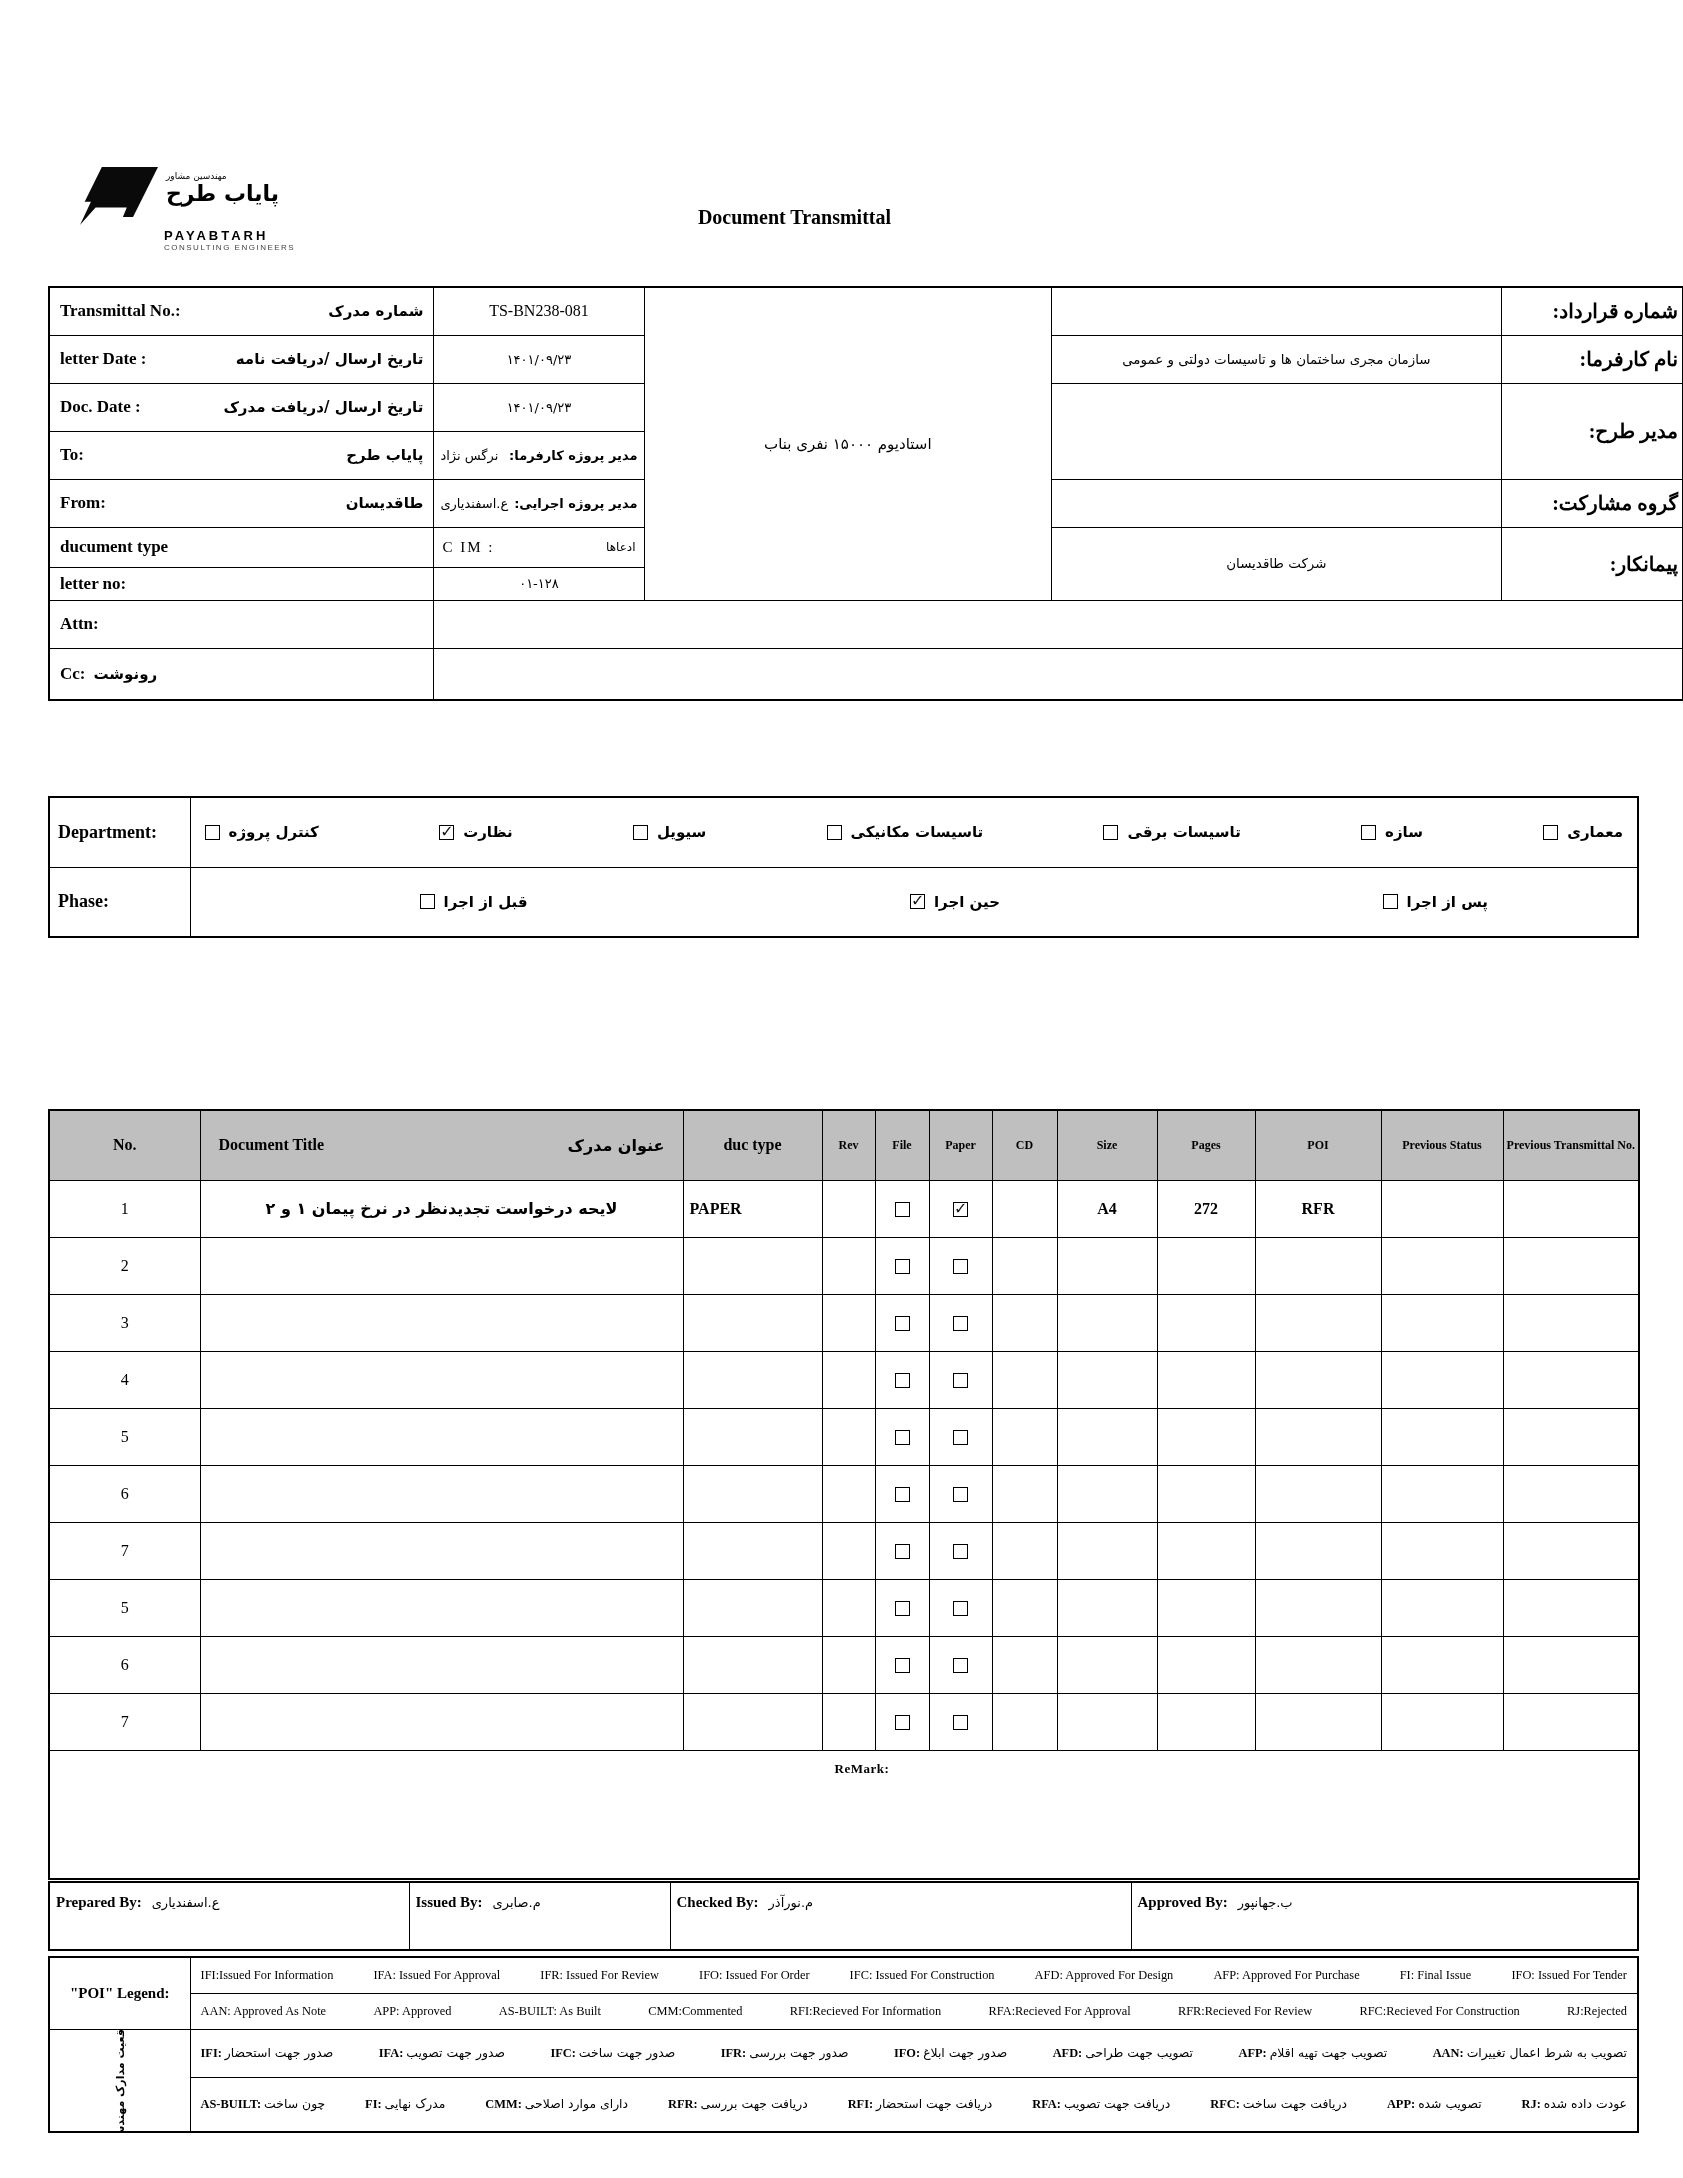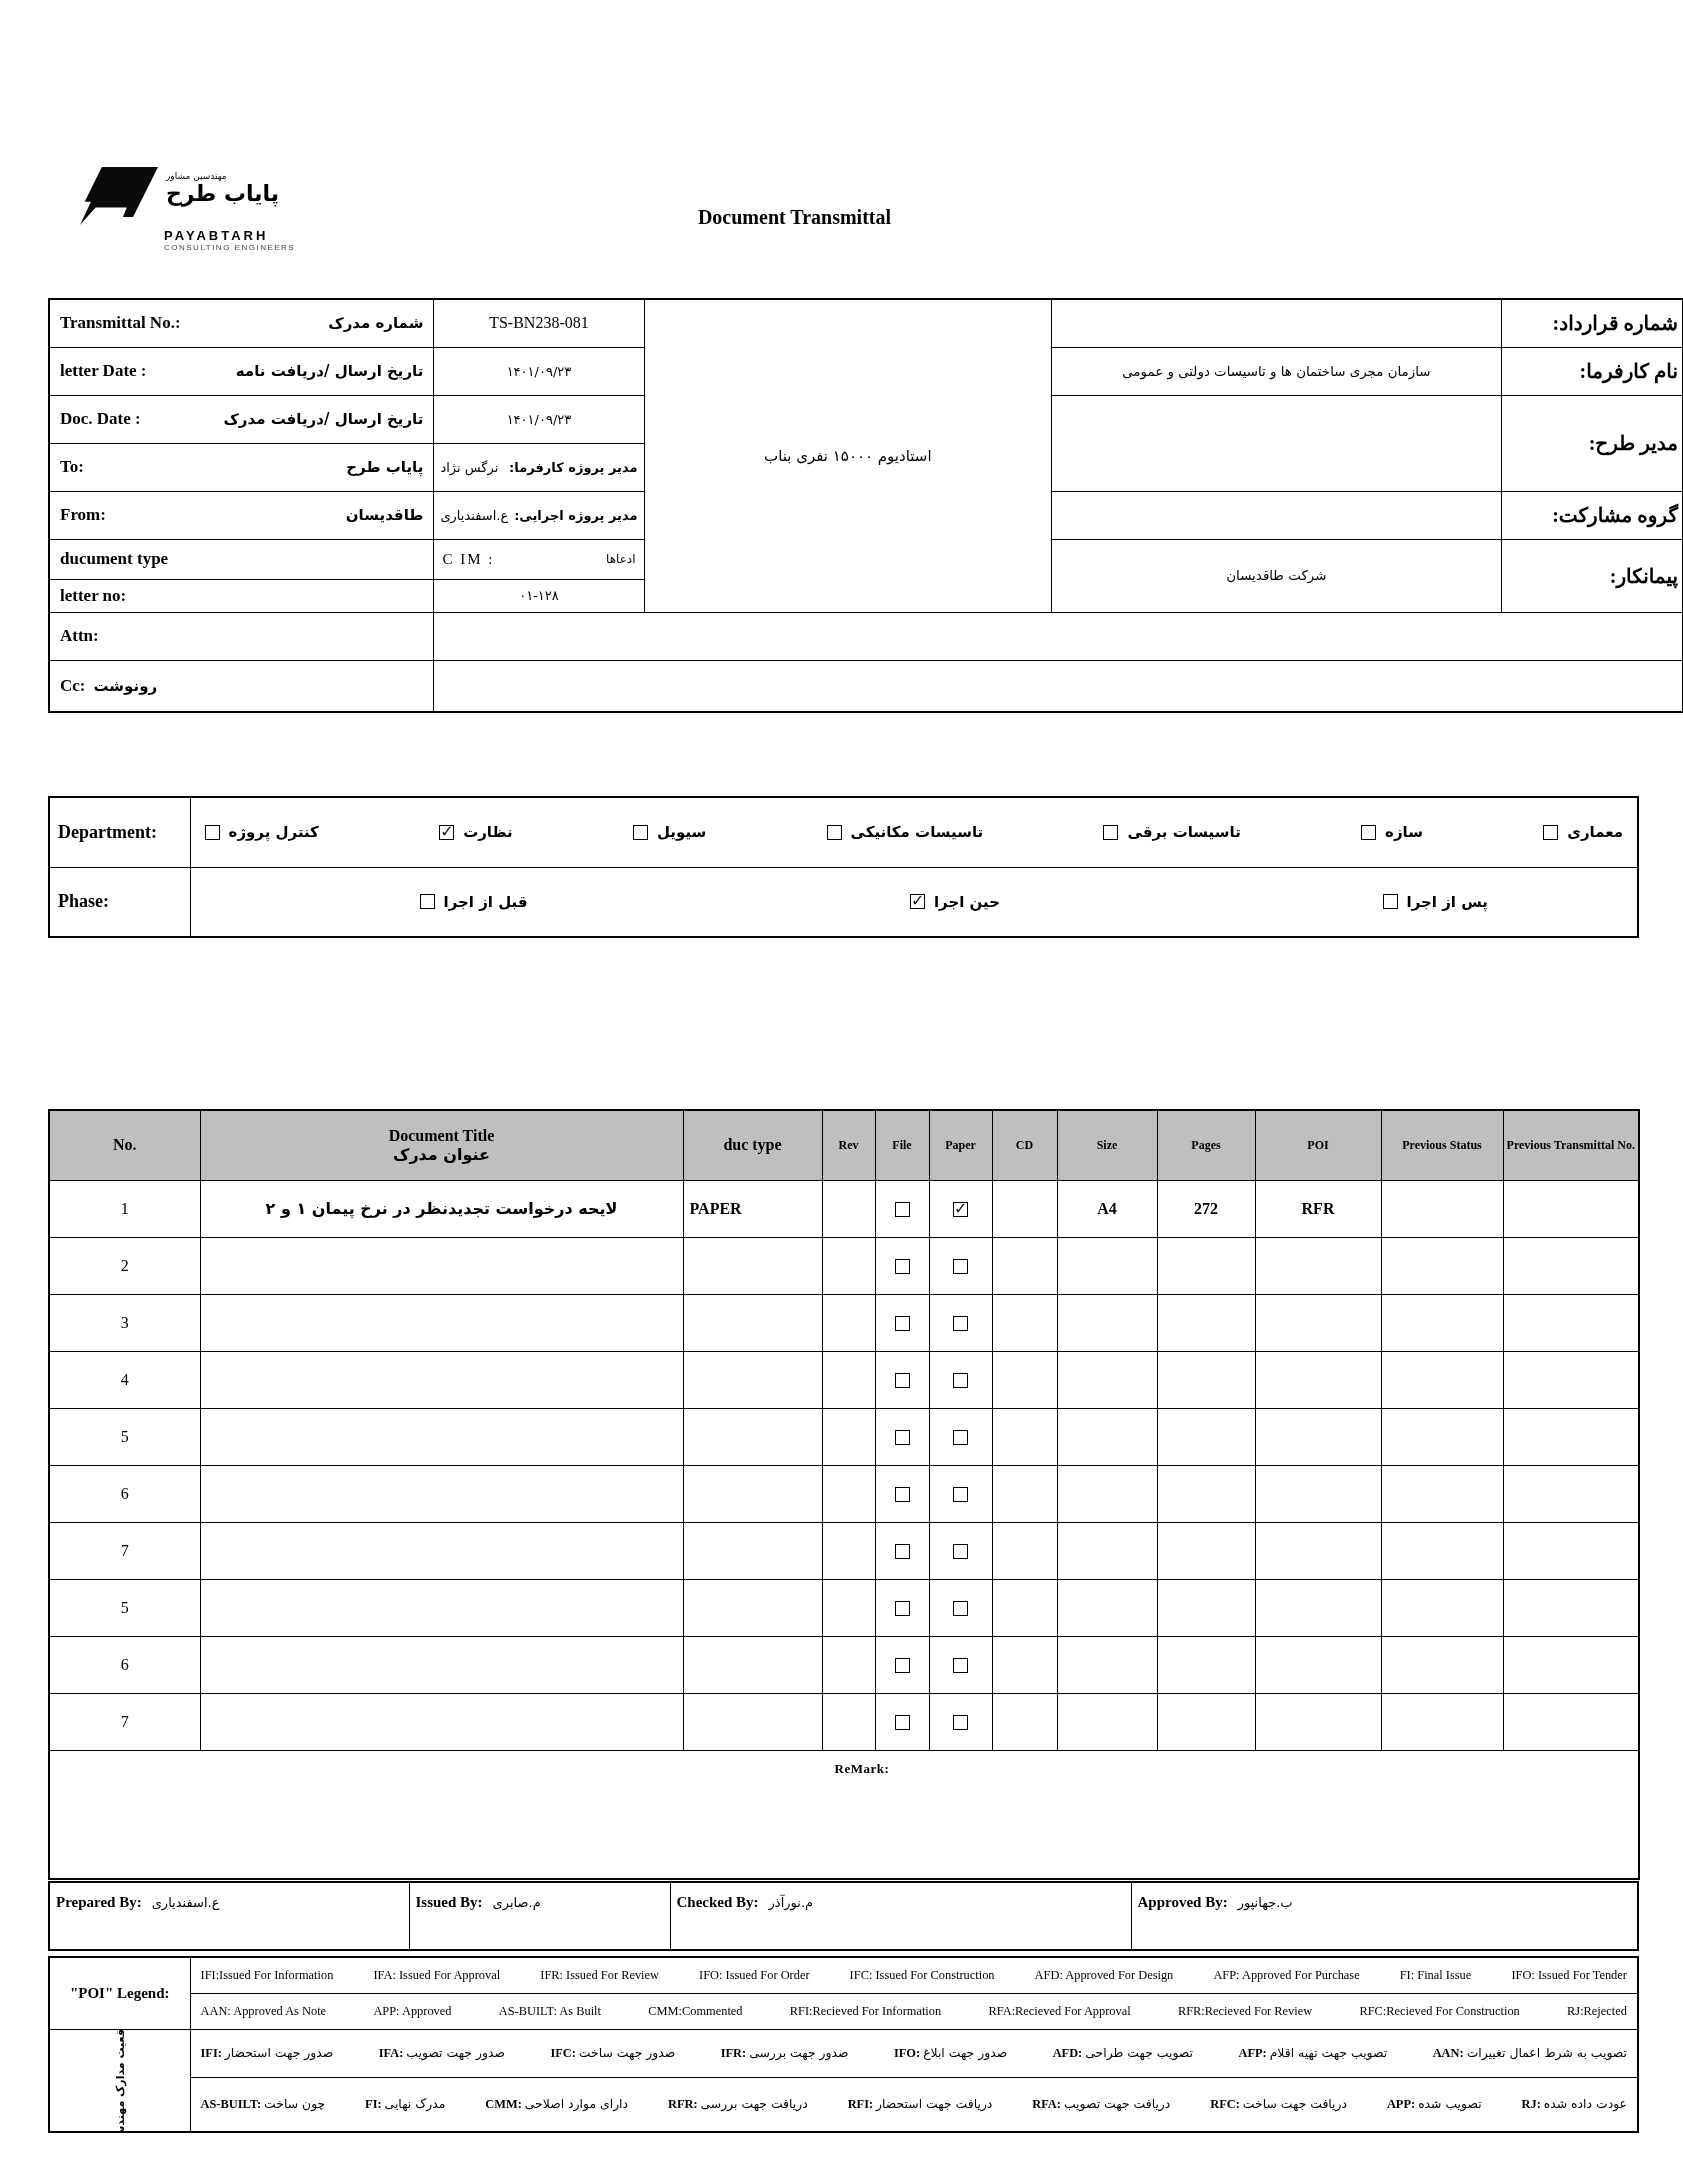--- a/index.html
+++ b/index.html
@@ -30,21 +30,21 @@
   .fa { direction:rtl; font-family:"DejaVu Sans",sans-serif; }
   .ltr { direction:ltr; }
 
   
   .cb { display:inline-block; width:15px; height:15px; border:1.6px solid #000; background:#fff;
         position:relative; vertical-align:middle; flex:0 0 auto; }
   .cb.checked::after { content:"✓"; position:absolute; left:0px; top:-4px; font-size:16px;
         font-family:"DejaVu Sans",sans-serif; color:#111; }
 
   
-  .top-table { position:absolute; left:48px; top:286px;margin-top:12px; }
+  .top-table { position:absolute; left:48px; top:286px; }
   .lab-cell { padding:0 10px; }
   .lab-flex { display:flex; justify-content:space-between; align-items:center; height:100%; }
   .en-label { font-weight:bold; font-size:17px; white-space:nowrap; }
   .fa-label { font-weight:bold; font-size:15px; direction:rtl; font-family:"DejaVu Sans",sans-serif; white-space:nowrap; }
   .val-cell { text-align:center; font-size:16px; }
   .val-fa { font-size:13px; font-family:"DejaVu Sans",sans-serif; }
   .pair-cell { padding:0 6px; }
   .pair-flex { display:flex; direction:rtl; justify-content:space-between; align-items:center; gap:6px;
         font-size:13px; font-family:"DejaVu Sans",sans-serif; }
   .project-cell { text-align:center; font-size:15px; direction:rtl; font-family:"DejaVu Sans",sans-serif; }
@@ -62,21 +62,21 @@
         padding:0 14px; height:100%; }
   .check-row.phase { padding-right:149px; padding-left:229px; }
   .check-item { display:flex; direction:rtl; align-items:center; gap:9px; }
   .check-label { font-size:15px; font-weight:bold; font-family:"DejaVu Sans",sans-serif; white-space:nowrap; }
   .discipline-val { text-align:center; font-size:18px; }
 
   
   .main-table { position:absolute; left:48px; top:1109px; }
   .main-table th { background:#bfbfbf; font-weight:bold; font-size:16px; }
   .main-table th.small { font-size:12px; line-height:1.25; }
-  .title-head { display:flex; justify-content:space-between; align-items:center; padding:0 18px;flex-direction:column; }
+  .title-head { display:flex; justify-content:space-between; align-items:center; padding:0 18px; }
   .title-head .fa-part { font-weight:bold; font-size:16px; }
   .main-table td { text-align:center; font-size:16px; }
   .c-title { font-weight:bold; font-size:15px; direction:rtl; font-family:"DejaVu Sans",sans-serif; }
   .c-duc { text-align:left !important; padding-left:6px; font-weight:bold; font-size:15px; }
   .c-size,.c-pages,.c-poi { font-weight:bold; font-size:15px; }
   .remark-cell { vertical-align:top !important; text-align:center; padding:8px 0 0 36px; }
   .remark-label { font-weight:bold; font-size:13px; letter-spacing:0.5px; }
 
   
   .sig-table { position:absolute; left:48px; top:1881px; }

